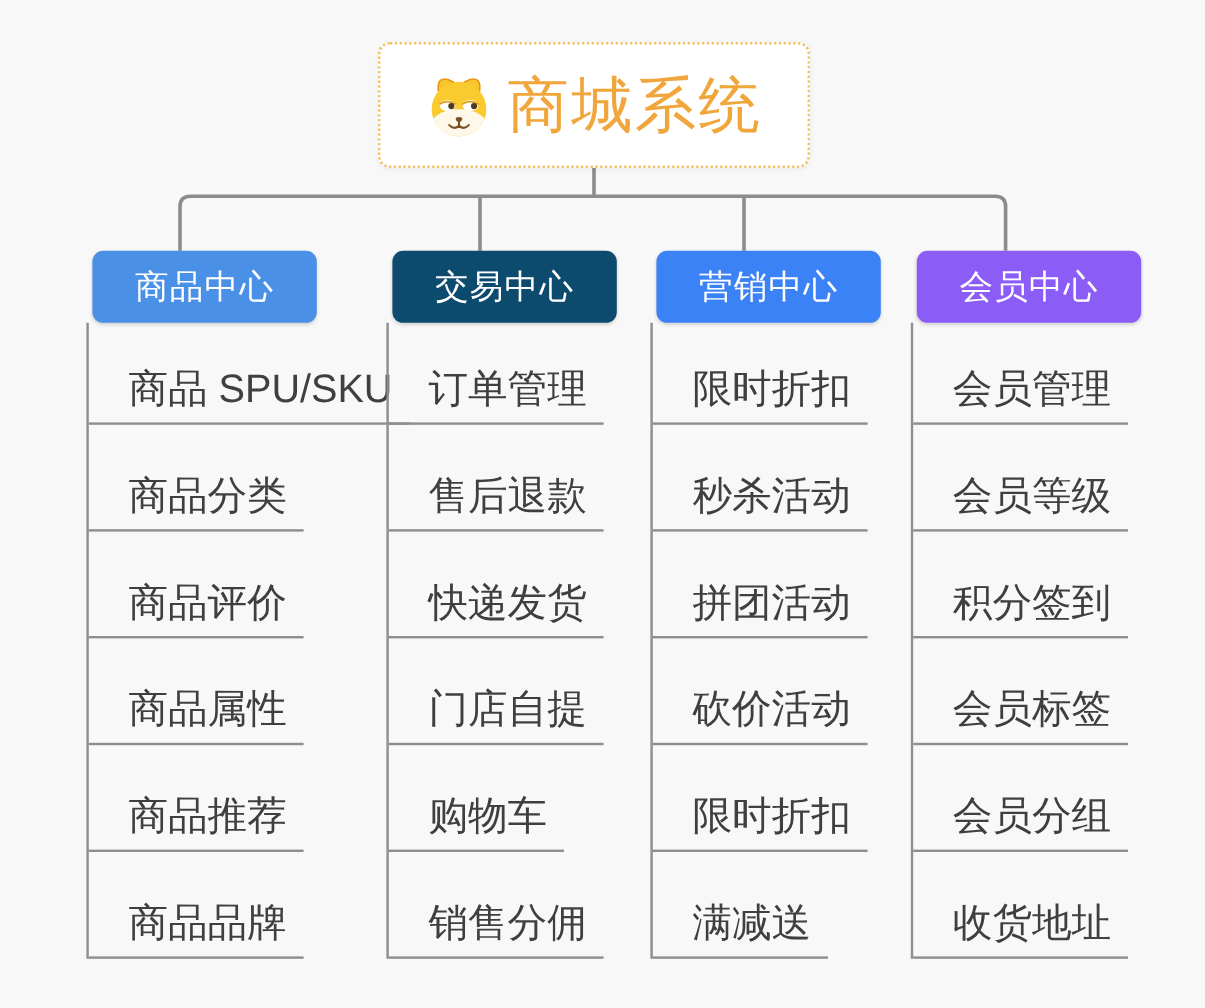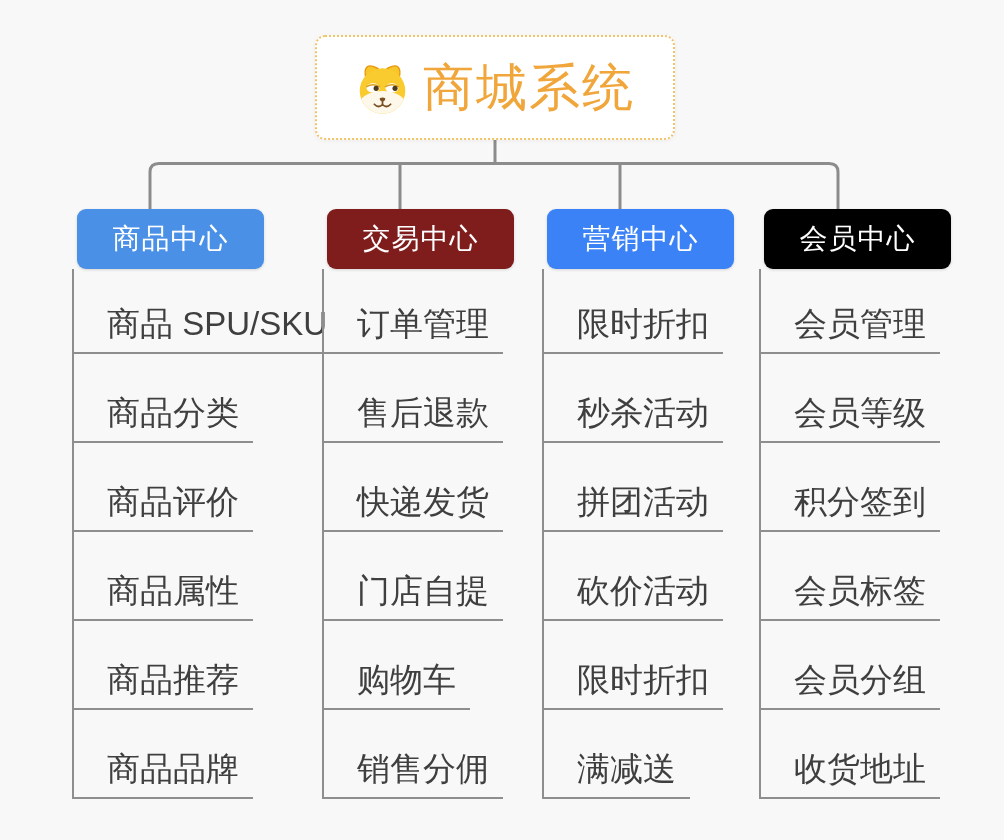--- a/index.html
+++ b/index.html
@@ -107,27 +107,27 @@
 
       <path d="M28.8 44.5 Q32 42.6 35.2 44.5 Q35.4 47.6 32 48.8 Q28.6 47.6 28.8 44.5 Z" fill="#7A4F21"></path>
       <path d="M32 48.8 V52 M22.5 51.5 Q27.2 56.5 32 52 Q36.8 56.5 41.5 51.5" fill="none" stroke="#7A4F21" stroke-width="2" stroke-linecap="round"></path>
     </svg>
     <span class="root-title">商城系统</span>
   </div>
 
   <div class="branch-node" id="branch-node-0" style="background: rgb(74, 144, 231);">
     <span>商品中心</span>
   </div>
-  <div class="branch-node" id="branch-node-1" style="background: #7f1d1d;">
+  <div class="branch-node" id="branch-node-1" style="background: #0c4a6e;">
     <span>交易中心</span>
   </div>
   <div class="branch-node" id="branch-node-2" style="background: #3b82f6;">
     <span>营销中心</span>
   </div>
-  <div class="branch-node" id="branch-node-3" style="background: #000000;">
+  <div class="branch-node" id="branch-node-3" style="background: #8b5cf6;">
     <span>会员中心</span>
   </div>
 
   <div class="child-col" id="child-col-0">
       <div class="child-row">商品 SPU/SKU</div>
       <div class="child-row">商品分类</div>
       <div class="child-row">商品评价</div>
       <div class="child-row">商品属性</div>
       <div class="child-row">商品推荐</div>
       <div class="child-row">商品品牌</div>

